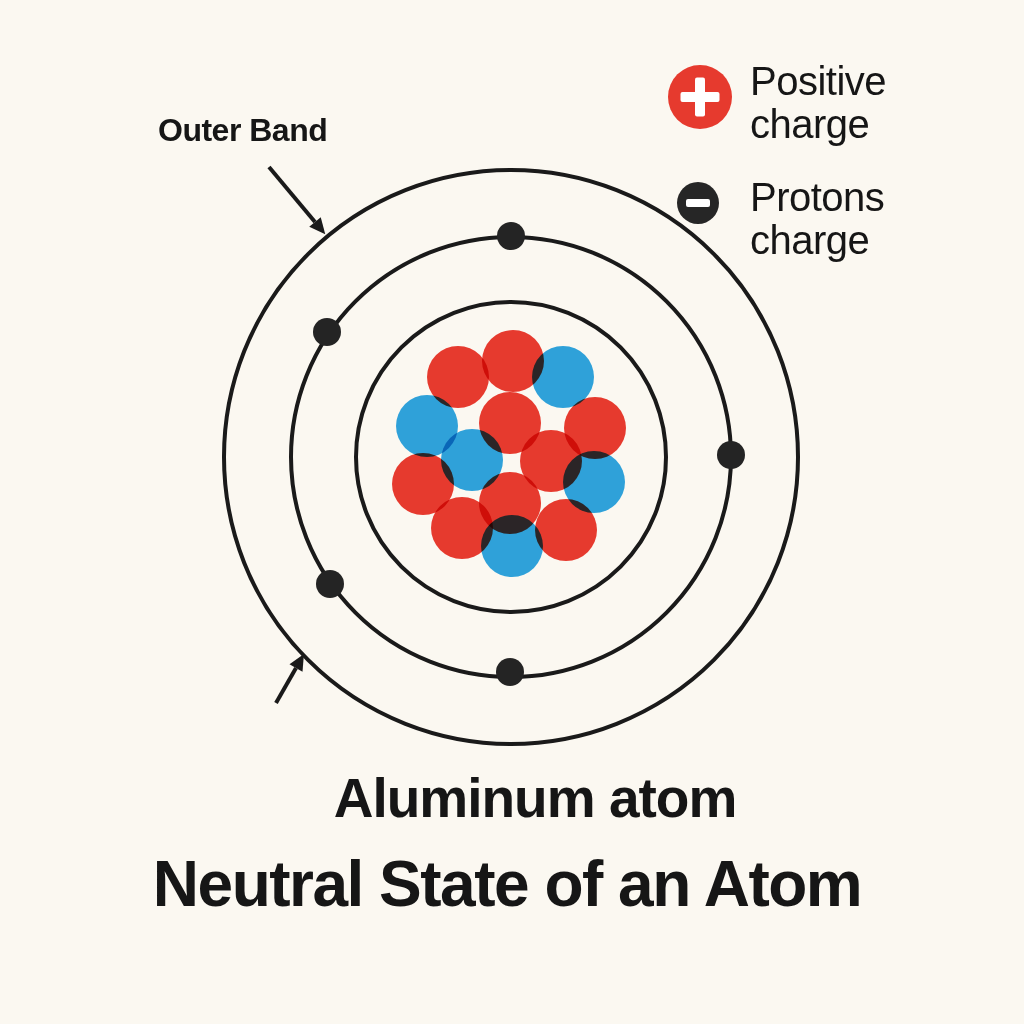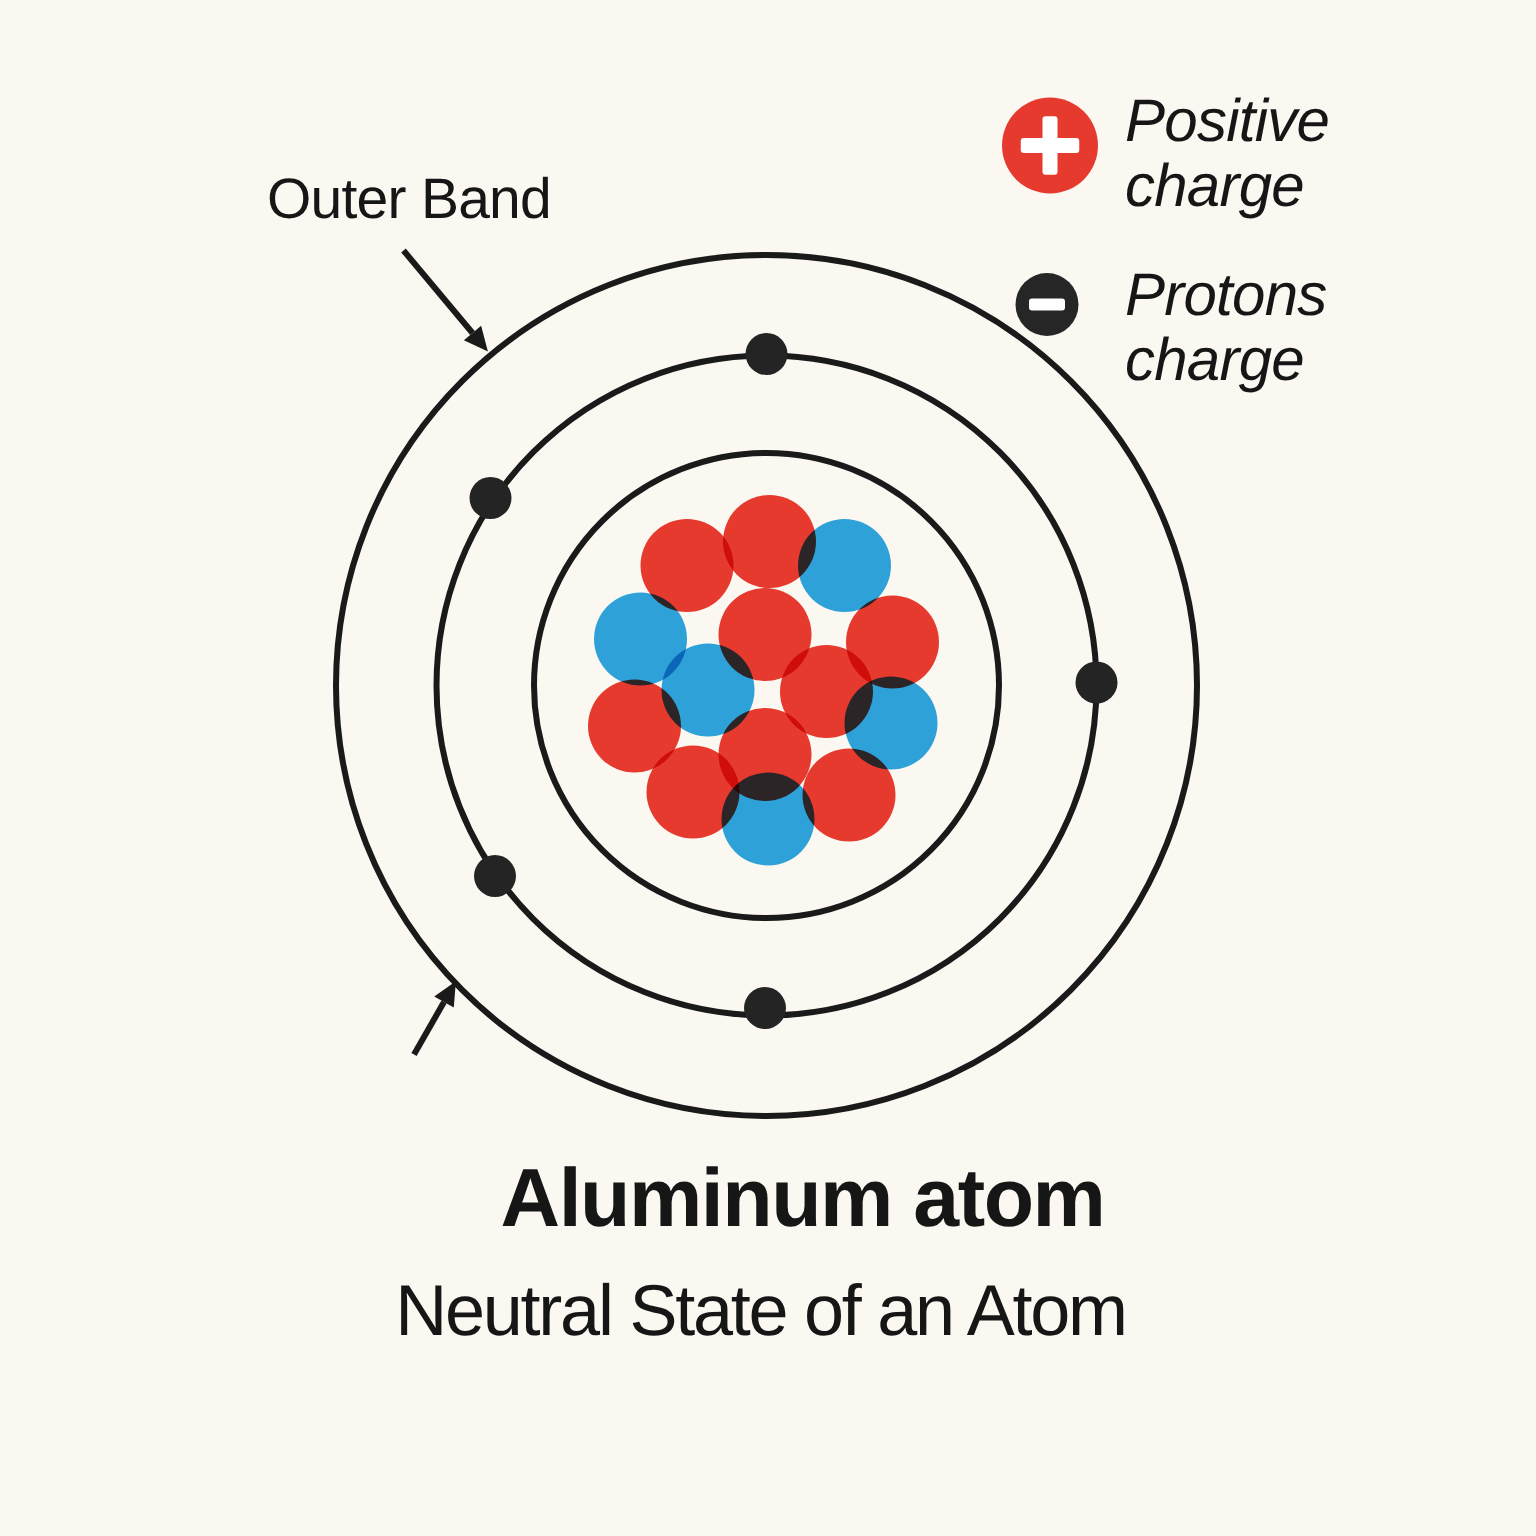--- a/index.html
+++ b/index.html
@@ -7,25 +7,24 @@
     width:1024px;height:1024px;
     background:#fbf8f1;
     font-family:"Liberation Sans", sans-serif;
     color:#161616;
     overflow:hidden;
   }
   .stage{position:relative;width:1024px;height:1024px;}
   #atom-svg{position:absolute;left:0;top:0;}
   .label{
     position:absolute;
-    font-size:38px;
-    font-weight:400;
+    font-size:32px;
+    font-weight:700;
     letter-spacing:-0.5px;
     white-space:nowrap;
-    margin-left:20px;
   }
   .outer-band-label{left:158px;top:112px;}
   .protons-label{left:183px;top:698px;}
 
   .legend-icon{
     position:absolute;
     border-radius:50%;
   }
   .legend-icon .bar{
     position:absolute;left:50%;top:50%;
@@ -36,34 +35,33 @@
   .plus-icon .bar.h{width:39px;height:10px;}
   .plus-icon .bar.v{width:10px;height:39px;}
   .minus-icon{left:677px;top:182px;width:42px;height:42px;}
   .minus-icon .bar.h{width:24px;height:8px;}
 
   .legend-text{
     position:absolute;left:750px;
     font-size:40px;font-weight:500;
     line-height:43px;letter-spacing:-0.5px;
     white-space:nowrap;
-    font-style:italic;
   }
   .legend-text.positive{top:60px;}
   .legend-text.negative{top:176px;}
 
   .subtitle{
     position:absolute;left:0;width:1014px;top:766px;
     text-align:center;
     font-size:55px;font-weight:600;letter-spacing:-1px;margin-left:28px;
   }
   .main-title{
     position:absolute;left:0;width:1014px;top:847px;
     text-align:center;
-    font-size:48px;font-weight:400;letter-spacing:-1.5px;
+    font-size:64px;font-weight:700;letter-spacing:-1.5px;
   }
 </style>
 </head>
 <body style="background: rgb(251, 248, 241); color: rgb(22, 22, 22);">
 
 <div class="stage">
 
   <svg id="atom-svg" width="1024" height="1024" viewBox="0 0 1024 1024">
       <circle cx="511" cy="457" r="155" fill="none" stroke="#1a1a1a" stroke-width="4"></circle>
       <circle cx="511" cy="457" r="220" fill="none" stroke="#1a1a1a" stroke-width="4"></circle>

